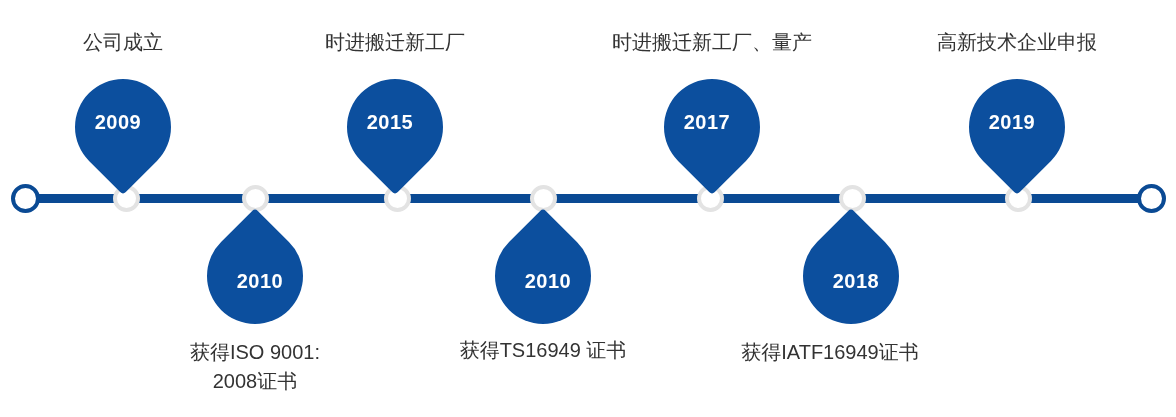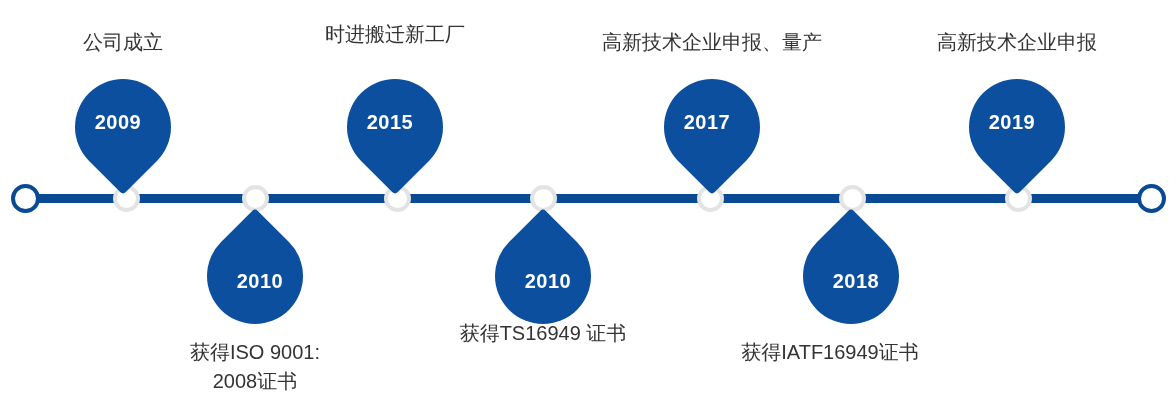--- a/index.html
+++ b/index.html
@@ -123,29 +123,29 @@
       </div>
       <div class="caption top" style="left: 123px; top: 28px;">公司成立</div>
       <div class="pin up" style="left: 255px; top: 228px;">
         <div class="pin-year">2010</div>
       </div>
       <div class="caption bottom" style="left: 255px; top: 338px;">获得ISO 9001:
 2008证书</div>
       <div class="pin down" style="left: 395px; top: 79px;">
         <div class="pin-year">2015</div>
       </div>
-      <div class="caption top" style="left: 395px; top: 20px;">时进搬迁新工厂</div>
+      <div class="caption top" style="left: 395px; top: 28px;">时进搬迁新工厂</div>
       <div class="pin up" style="left: 543px; top: 228px;">
         <div class="pin-year">2010</div>
       </div>
-      <div class="caption bottom" style="left: 543px; top: 319px;">获得TS16949 证书</div>
+      <div class="caption bottom" style="left: 543px; top: 336px;">获得TS16949 证书</div>
       <div class="pin down" style="left: 712px; top: 79px;">
         <div class="pin-year">2017</div>
       </div>
-      <div class="caption top" style="left: 712px; top: 28px;">高新技术企业申报、量产</div>
+      <div class="caption top" style="left: 712px; top: 28px;">时进搬迁新工厂、量产</div>
       <div class="pin up" style="left: 851px; top: 228px;">
         <div class="pin-year">2018</div>
       </div>
       <div class="caption bottom" style="left: 830px; top: 338px;">获得IATF16949证书</div>
       <div class="pin down" style="left: 1017px; top: 79px;">
         <div class="pin-year">2019</div>
       </div>
       <div class="caption top" style="left: 1017px; top: 28px;">高新技术企业申报</div>
     </div>
 

